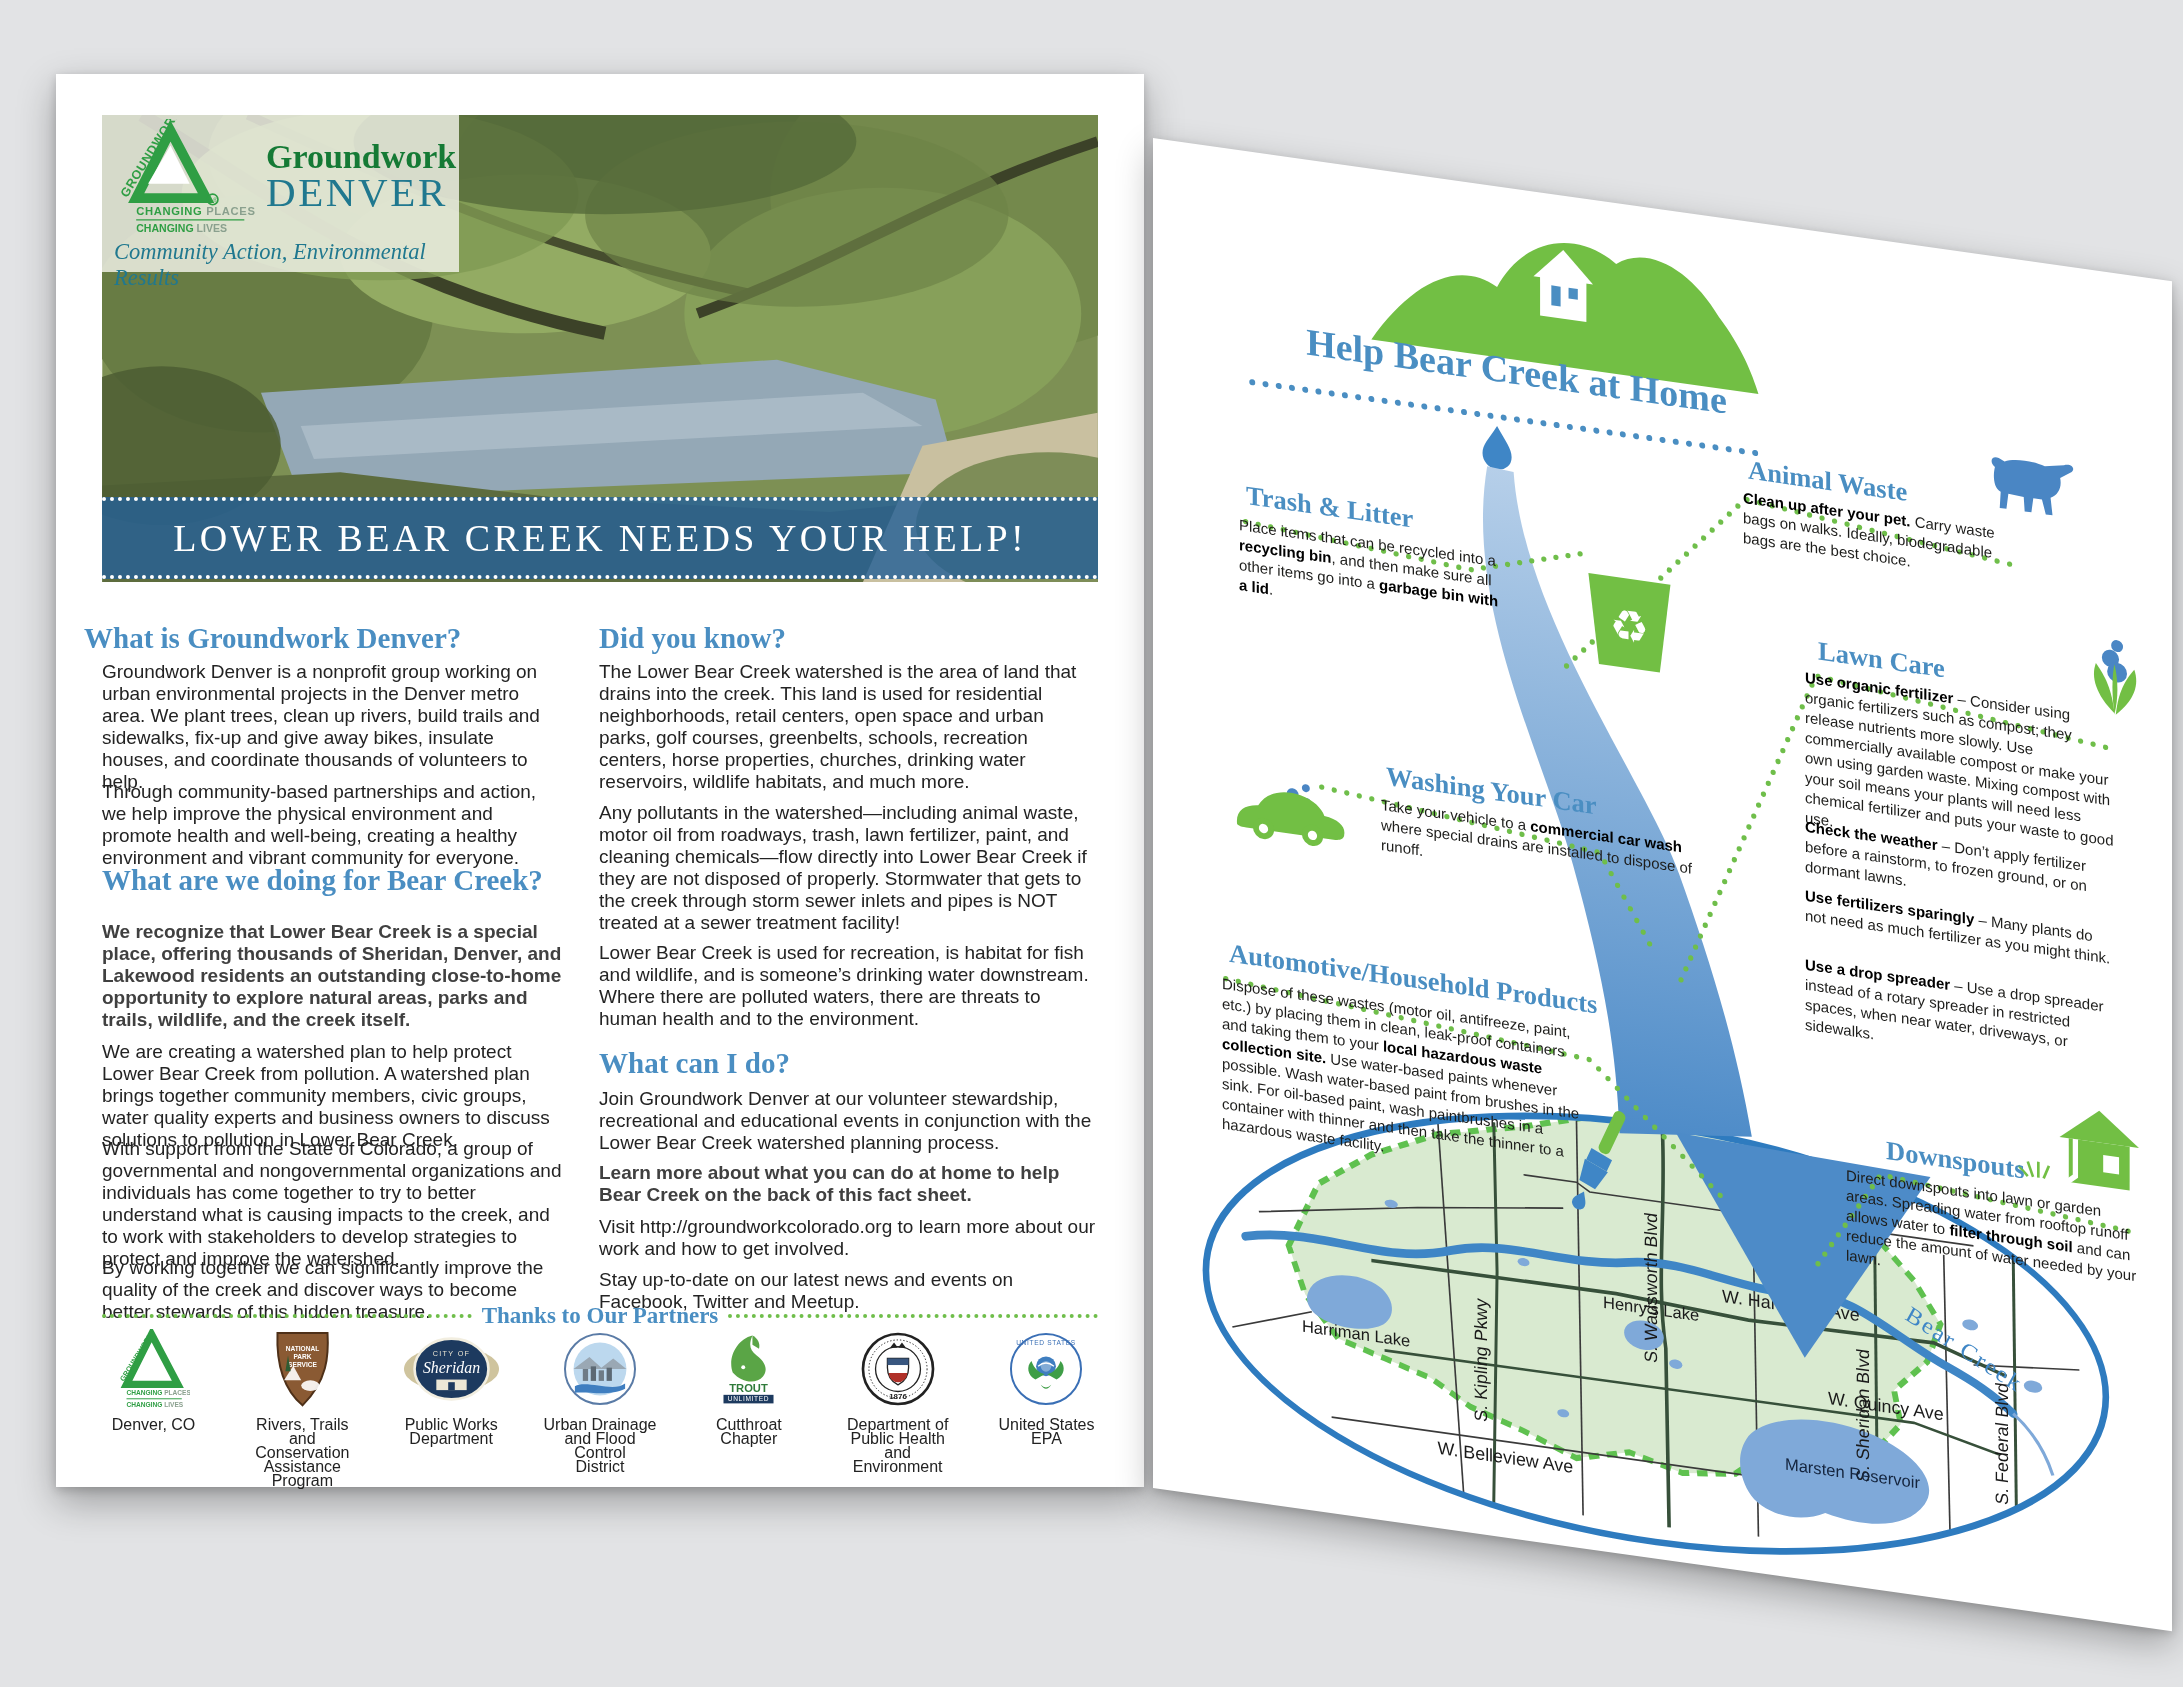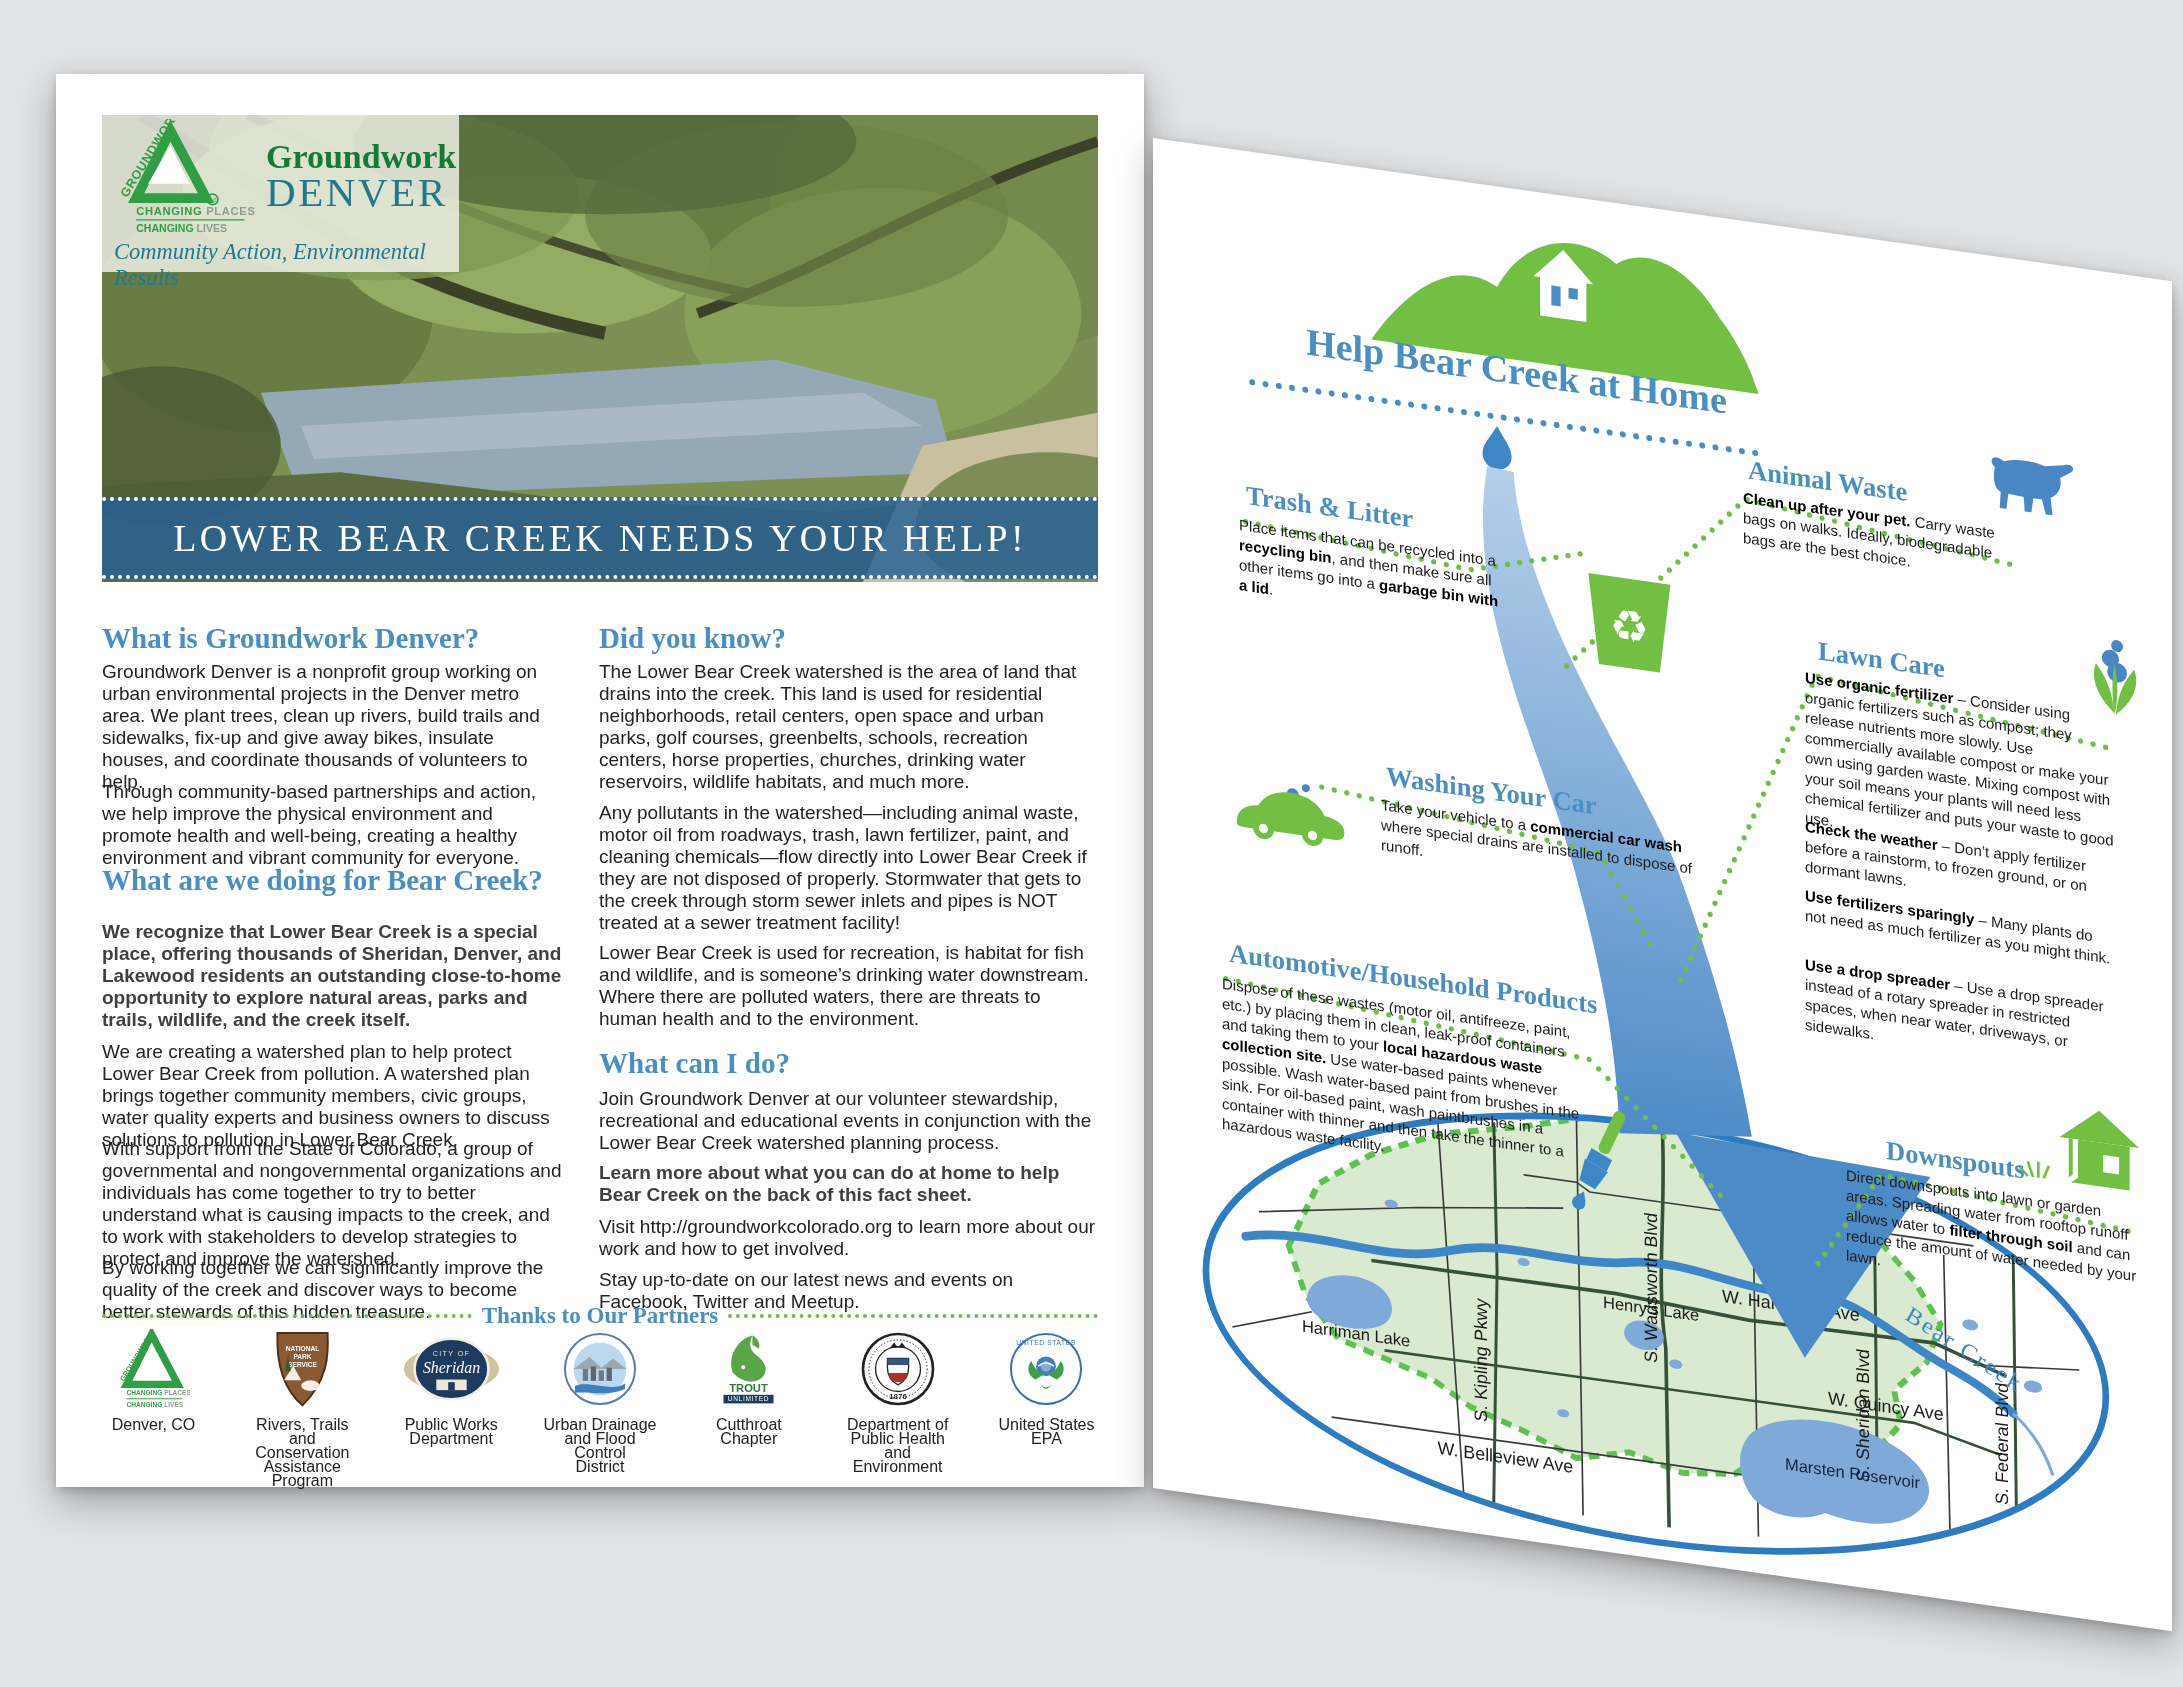--- a/index.html
+++ b/index.html
@@ -85,21 +85,21 @@
           <div class="gw-city">DENVER</div>
         </div>
         <div id="logo-tagline">Community Action, Environmental Results</div>
       </div>
 
       <div id="banner">
         <span>LOWER BEAR CREEK NEEDS YOUR HELP!</span>
       </div>
     </div>
 
-    <div class="h1" style="left:46px;top:548px">What is Groundwork Denver?</div>
+    <div class="h1" style="left:28px;top:548px">What is Groundwork Denver?</div>
     <div class="bp" style="left:46px;top:587px;width:463px">Groundwork Denver is a nonprofit group working on urban environmental projects in the Denver metro area. We plant trees, clean up rivers, build trails and sidewalks, fix-up and give away bikes, insulate houses, and coordinate thousands of volunteers to help.</div>
     <div class="bp" style="left:46px;top:707px;width:463px">Through community-based partnerships and action, we help improve the physical environment and promote health and well-being, creating a healthy environment and vibrant community for everyone.</div>
     <div class="h1" style="left:46px;top:790px">What are we doing for Bear Creek?</div>
     <div class="bp bold" style="left:46px;top:847px;width:463px">We recognize that Lower Bear Creek is a special place, offering thousands of Sheridan, Denver, and Lakewood residents an outstanding close-to-home opportunity to explore natural areas, parks and trails, wildlife, and the creek itself.</div>
     <div class="bp" style="left:46px;top:967px;width:463px">We are creating a watershed plan to help protect Lower Bear Creek from pollution. A watershed plan brings together community members, civic groups, water quality experts and business owners to discuss solutions to pollution in Lower Bear Creek.</div>
     <div class="bp" style="left:46px;top:1064px;width:463px">With support from the State of Colorado, a group of governmental and nongovernmental organizations and individuals has come together to try to better understand what is causing impacts to the creek, and to work with stakeholders to develop strategies to protect and improve the watershed.</div>
     <div class="bp" style="left:46px;top:1183px;width:463px">By working together we can significantly improve the quality of the creek and discover ways to become better stewards of this hidden treasure.</div>
 
     <div class="h1" style="left:543px;top:548px">Did you know?</div>
     <div class="bp" style="left:543px;top:587px;width:500px">The Lower Bear Creek watershed is the area of land that drains into the creek. This land is used for residential neighborhoods, retail centers, open space and urban parks, golf courses, greenbelts, schools, recreation centers, horse properties, churches, drinking water reservoirs, wildlife habitats, and much more.</div>

